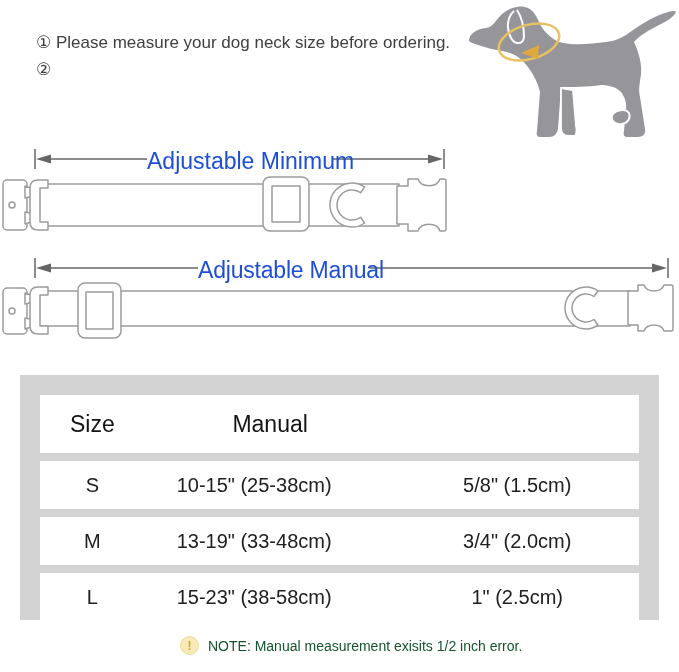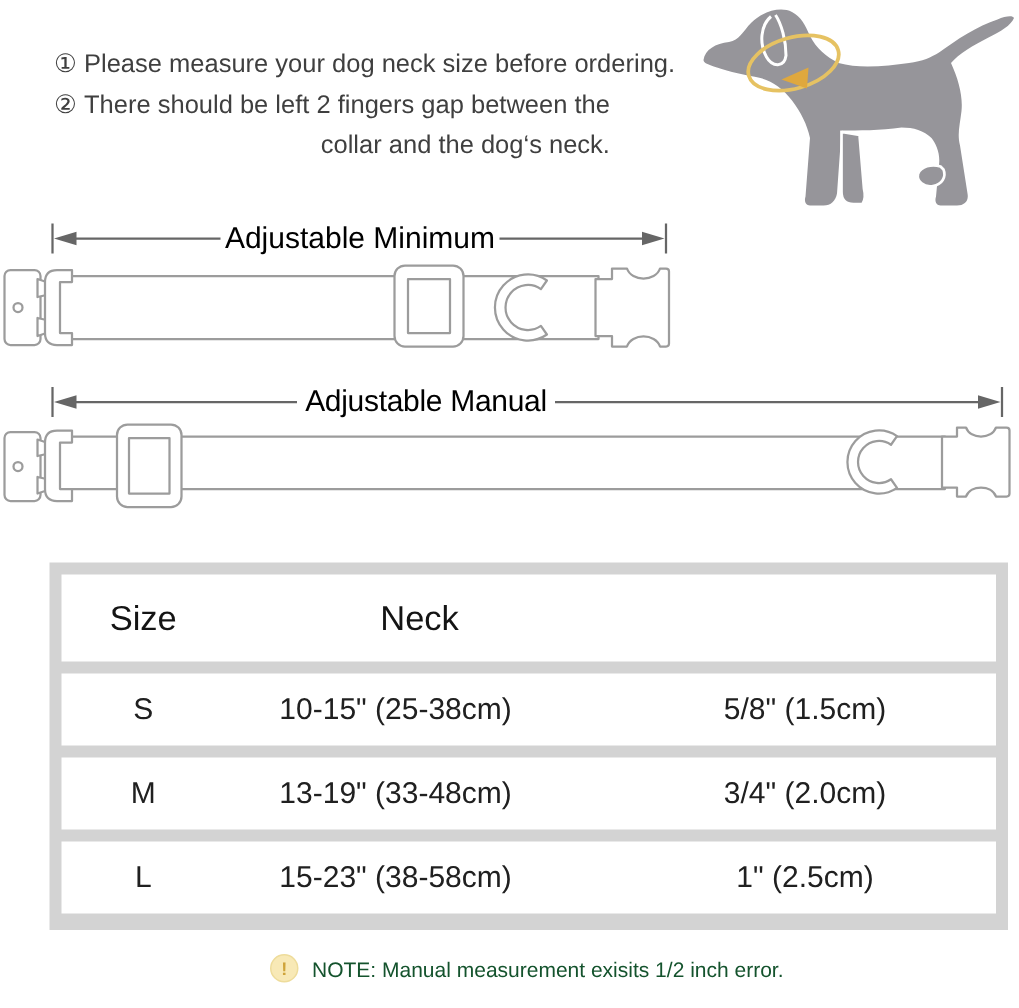--- a/index.html
+++ b/index.html
@@ -4,29 +4,29 @@
 <style>
   html,body{margin:0;padding:0;background:#fff;}
   .canvas{
     position:relative;width:679px;height:672px;background:#ffffff;
     font-family:"Liberation Sans","DejaVu Sans",sans-serif;overflow:hidden;
   }
   
   .instructions{position:absolute;left:36px;top:29px;width:430px;color:#3f3f3f;font-size:17px;line-height:27px;}
   .instr-item{display:flex;}
   .instr-num{flex:0 0 20px;}
-  .instr-lines span{display:block;text-align:right;}
+  .instr-lines span{display:block;}
   
   .diagram-svg{position:absolute;left:0;}
-  .diagram-label{position:absolute;color:#000000;font-size:20px;text-align:center;white-space:nowrap;}
+  .diagram-label{position:absolute;color:#1d4ed8;font-size:23px;text-align:center;white-space:nowrap;}
   #label-min{left:147px;top:148px;width:186px;}
   #label-max{left:198px;top:257px;width:172px;letter-spacing:-0.2px;}
   
   .size-table{position:absolute;left:20px;top:375px;width:639px;height:245px;
-    background:#d3d3d3;box-sizing:border-box;padding:8px;margin-left:13px;}
+    background:#d3d3d3;box-sizing:border-box;padding:20px;}
   .t-row{background:#ffffff;display:grid;grid-template-columns:17.5% 36.5% 46%;align-items:center;margin-bottom:8px;}
   .t-row:last-child{margin-bottom:0;}
   .t-row.header{height:58px;font-size:23px;color:#141414;}
   .t-row.body{height:48px;font-size:20px;color:#202020;}
   .t-cell{text-align:center;}
   .t-cell.c3{transform:translateX(16px);}
   
   .note{position:absolute;left:180px;top:636px;display:flex;align-items:center;}
   .note-icon{width:19px;height:19px;border-radius:50%;background:#f8e9b6;border:1px solid #eedc9b;
     color:#cfa43a;font-size:12px;font-weight:bold;display:flex;align-items:center;justify-content:center;box-sizing:border-box;}
@@ -43,24 +43,20 @@
 
   <div class="instructions">
     <div class="instr-item">
       <span class="instr-num">①</span>
       <span class="instr-lines">
         <span>Please measure your dog neck size before ordering.</span>
       </span>
     </div>
     <div class="instr-item">
       <span class="instr-num">②</span>
-      <span class="instr-lines">
-        <span>There should be left 2 fingers gap between the</span>
-        <span>collar and the dog‘s neck.</span>
-      </span>
     </div>
   </div>
 
   <svg style="position:absolute;left:461px;top:0;" width="218" height="158" viewBox="0 0 218 158">
     <path fill="#96959a" d="M 8,40 C 9,33 16,29 25,28 C 32,27 34,21 40,15 C 47,8 59,4 67,8 C 73,11 76,17 79,24 C 83,32 90,38 98,42 C 112,46 130,44 145,42 C 154,41 160,38 165,35 C 176,27 191,17 204,13 C 209,11 214,10 215,12 C 213,17 206,21 198,25 C 188,30 178,36 173,42 C 178,53 181,64 180,74 C 179,83 177,89 179,97 L 184,129 C 185,134 182,137 177,137 L 166,137 C 163,137 162,134 163,131 L 165,110 C 166,102 163,96 160,92 C 155,87 148,85 140,85 C 126,87 111,87 100,87 L 97,129 C 96,134 93,137 88,137 L 79,137 C 76,137 75,134 76,131 L 79,92 C 77,83 73,75 67,67 C 61,59 54,54 46,52 C 36,50 25,48 17,45 C 11,43 8,42 8,40 Z"></path>
     <path fill="#96959a" stroke="#ffffff" stroke-width="1.8" d="M 100,88 L 100,128 C 100,133 103,136 108,136 L 114,136 C 116,133 116,130 115,126 L 112,90 Z"></path>
     <path fill="#96959a" stroke="#ffffff" stroke-width="1.8" d="M 151,116 C 153,111 160,109 166,111 L 168,113 C 170,118 167,123 161,124 C 155,125 150,121 151,116 Z"></path>
     <path fill="none" stroke="#ffffff" stroke-width="2" d="M 53,11 C 46,17 45,29 50,38 C 54,45 62,45 63,37 C 63,27 60,16 56,10"></path>
     <path fill="#ffffff" d="M 28,19 L 34,22 L 28,24 Z"></path>
     <ellipse cx="68" cy="42" rx="31" ry="17" fill="none" stroke="#e6c262" stroke-width="2.5" transform="rotate(-16 68 42)"></ellipse>
@@ -111,21 +107,21 @@
       <rect class="art" x="86" y="292" width="27" height="37"></rect>
       <path class="art" d="M 598,290.8 A 21 21 0 1 0 598,325.2 L 594,319.5 A 14 14 0 1 1 594,296.5 Z"></path>
       <path class="art" d="M 628,291 L 638,291 L 638,285 L 644,285 C 647,293 661,293 664,285 L 671,285 Q 673,285 673,287 L 673,329 Q 673,331 671,331 L 664,331 C 661,323 647,323 644,331 L 638,331 L 638,325 L 628,325 Z"></path>
     </g>
   </svg>
   <div class="diagram-label" id="label-max">Adjustable Manual</div>
 
   <div class="size-table">
     <div class="t-row header">
       <div class="t-cell c1">Size</div>
-      <div class="t-cell c3">Neck</div>
+      <div class="t-cell c3">Manual</div>
     </div>
     <div class="t-row body">
       <div class="t-cell c1">S</div>
       <div class="t-cell c2">10-15" (25-38cm)</div>
       <div class="t-cell c3">5/8" (1.5cm)</div>
     </div>
     <div class="t-row body">
       <div class="t-cell c1">M</div>
       <div class="t-cell c2">13-19" (33-48cm)</div>
       <div class="t-cell c3">3/4" (2.0cm)</div>

